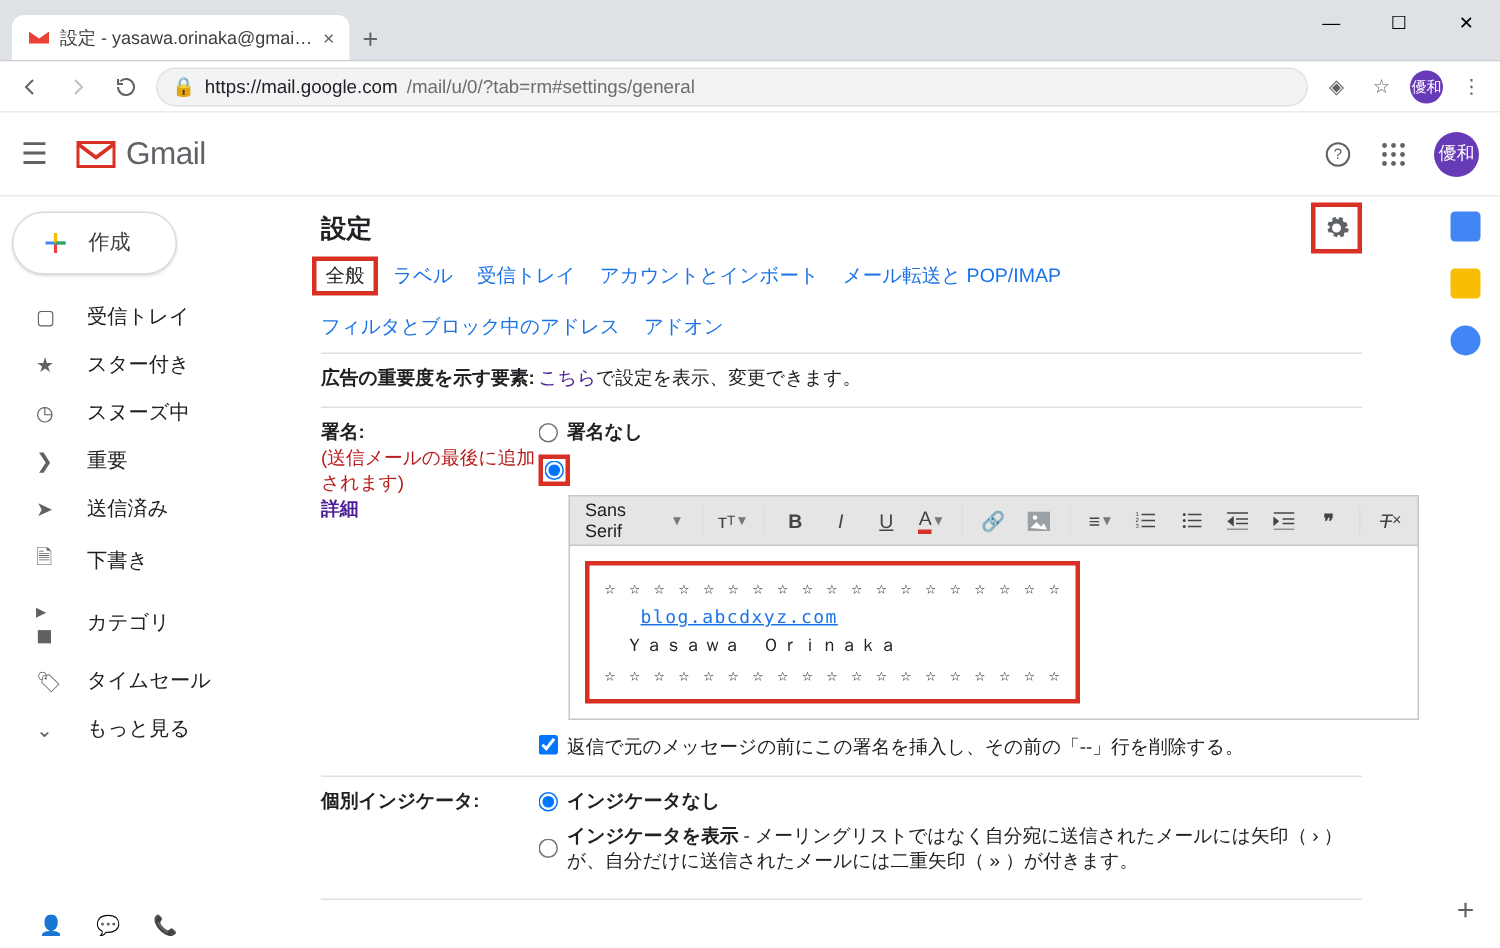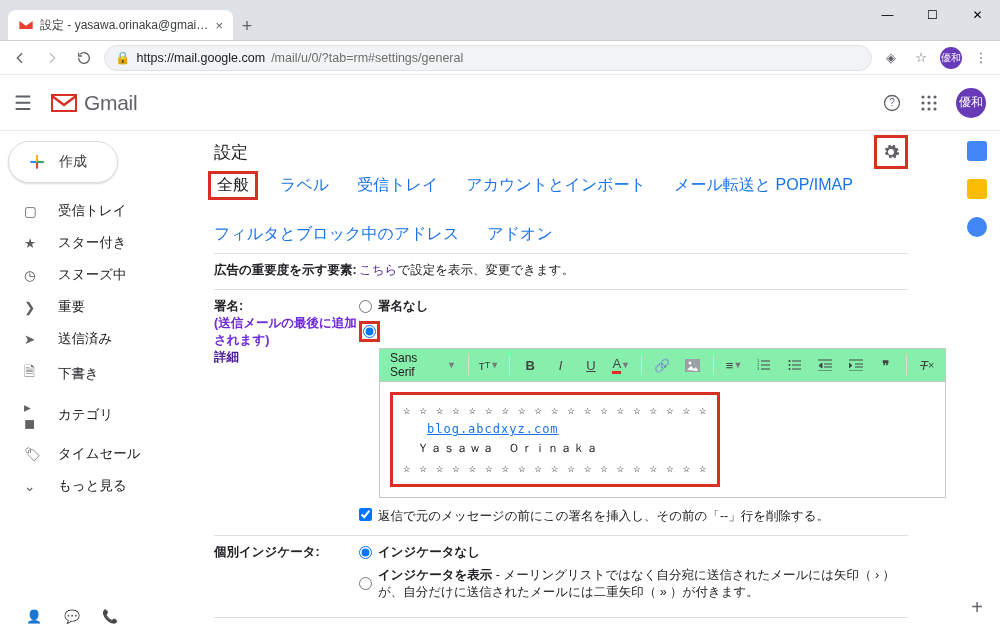--- a/index.html
+++ b/index.html
@@ -42,39 +42,39 @@
   .side{width:200px;padding:10px 8px;}
   .compose{background:#fff;border:1px solid #dadce0;box-shadow:0 1px 2px rgba(0,0,0,.15);height:42px;border-radius:22px;display:flex;align-items:center;padding:0 18px;gap:12px;color:#3c4043;font-size:14px;width:110px;margin-bottom:14px;}
   .compose .plus svg{width:20px;height:20px}
   .sitems{display:flex;flex-direction:column;gap:4px;}
   .sitem{display:flex;align-items:center;gap:16px;padding:5px 10px 5px 16px;border-radius:0 16px 16px 0;color:#202124;font-size:13.5px;}
   .sitem .ic{width:18px;color:#616161;display:flex;align-items:center;}
   .hang{display:flex;gap:22px;padding:0 18px;color:#616161;position:absolute;bottom:8px;}
   
   .main{flex:1;padding:4px 46px 0 14px;overflow-y:auto;}
   .settop{display:flex;align-items:center;justify-content:space-between;}
-  .settop h1{font-size:17px;font-weight:400;color:#d93025;}
+  .settop h1{font-size:17px;font-weight:700;color:#d93025;}
   .settop h1.nr{color:#202124;}
   .gear{border:3px solid #d93025;width:34px;height:34px;display:flex;align-items:center;justify-content:center;}
-  .tabsA,.tabsB{display:flex;gap:28px;font-size:16px;color:#1a73e8;padding:6px 0;flex-wrap:wrap;align-items:flex-end;}
+  .tabsA,.tabsB{display:flex;gap:16px;font-size:13px;color:#1a73e8;padding:6px 0;flex-wrap:wrap;align-items:flex-end;}
   .tabsB{color:#1a73e8;margin-bottom:4px;padding-top:2px;}
   .tabsA .act{color:#202124;border:3px solid #d93025;padding:1px 6px;margin:-4px -6px;}
   .tabsA span,.tabsB span{cursor:pointer;}
   .tline{border-top:1px solid #e0e0e0;margin-top:2px;}
   .row{display:flex;padding:8px 0;font-size:12.5px;}
   .row .lab{width:145px;font-weight:bold;flex-shrink:0;}
-  .row .lab .sub{font-weight:bold;color:#6d28d9;}
+  .row .lab .sub{font-weight:normal;color:#b91c1c;}
   .row .val{flex:1;}
   .link{color:#4c1d95;}
   .radio-row{display:flex;align-items:center;gap:6px;margin-bottom:6px;}
   .radio-row input{margin:0;}
   .radio-row .b{font-weight:bold;}
   .redbox{border:3px solid #d93025;padding:1px;display:inline-flex;}
   
-  .tb{border:1px solid #c7c7c7;background:#86efac;height:34px;display:flex;align-items:center;padding:0 6px;gap:6px;margin:4px 0 0 0;}
+  .tb{border:1px solid #c7c7c7;background:#e5e5e5;height:34px;display:flex;align-items:center;padding:0 6px;gap:6px;margin:4px 0 0 0;}
   .tb .btn{width:26px;height:24px;display:flex;align-items:center;justify-content:center;color:#444;font-size:13px;border-radius:2px;}
   .tb .ff{font-size:12px;padding:0 4px;display:flex;align-items:center;gap:6px;}
   .tb .sep{width:1px;height:20px;background:#ddd;margin:0 2px;}
   .tb .crt{font-size:9px;color:#777;}
   .sigbox{border:1px solid #c7c7c7;border-top:none;padding:10px;min-height:98px;}
   .sigin{border:3px solid #d93025;padding:6px 10px;display:inline-block;font-size:12px;font-family:monospace;letter-spacing:1px;line-height:1.6;}
   .sigin .ln{text-align:left;white-space:pre;}
   .sigin a{color:#1a73e8;text-decoration:underline;}
   .chkrow{display:flex;align-items:flex-start;gap:6px;margin-top:10px;font-size:12.5px;}
   

